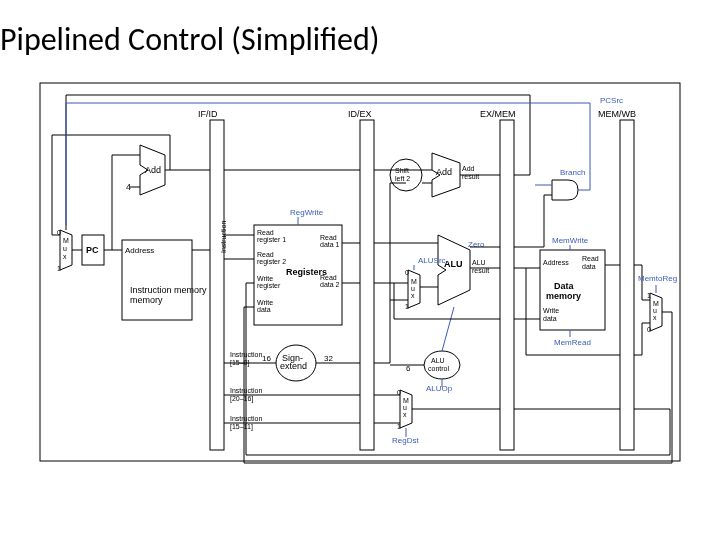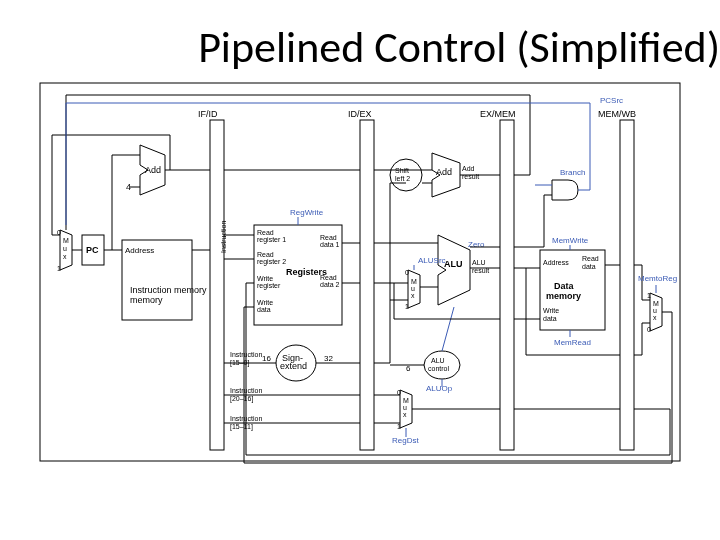--- a/index.html
+++ b/index.html
@@ -1,16 +1,16 @@
 <!DOCTYPE html>
 <html><head>
 <meta charset="utf-8">
 <style>
   html,body{margin:0;padding:0;width:720px;height:540px;background:#fff;font-family:"Calibri","Segoe UI",sans-serif;overflow:hidden}
-  .title{position:absolute;top:20px;left:0;width:720px;text-align:right;font-size:44px;color:#000}
+  .title{position:absolute;top:20px;left:0;width:720px;text-align:left;font-size:32px;color:#000}
   .canvas{position:absolute;top:75px;left:30px;width:660px;height:400px}
   svg{position:absolute;top:0;left:0}
   .box{fill:#fff;stroke:#000;stroke-width:1}
   .wire{stroke:#000;stroke-width:1;fill:none}
   .signal{stroke:#3b5bb5;stroke-width:1;fill:none}
   .slabel{fill:#3b5bb5;font-size:8px;font-family:sans-serif}
   .blabel{fill:#000;font-size:9px;font-family:sans-serif}
   .plabel{fill:#000;font-size:8px;font-family:sans-serif}
   .bold{font-weight:bold}
   .tiny{font-size:7px}

